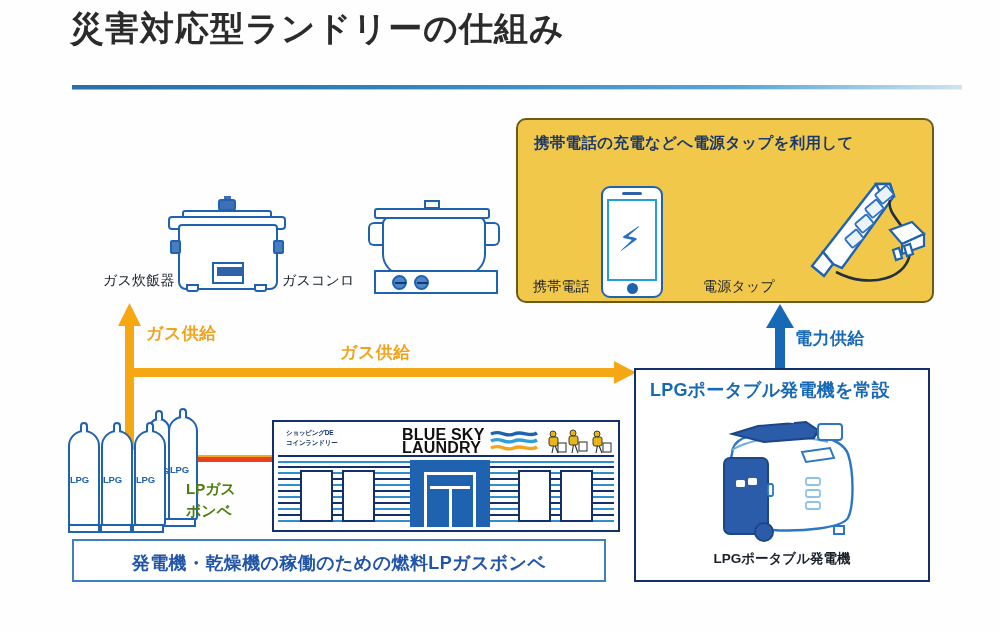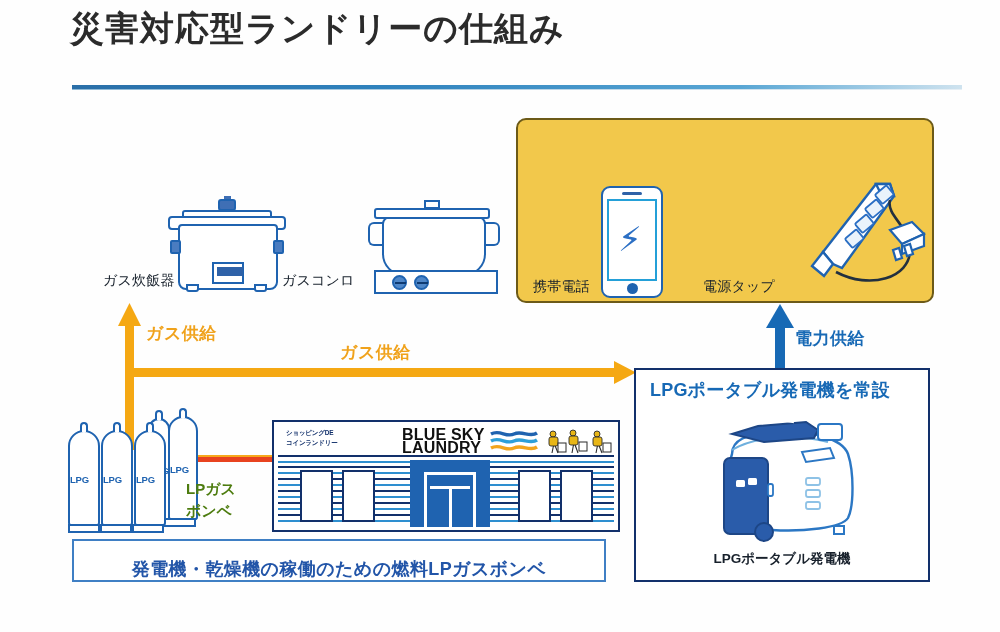--- a/index.html
+++ b/index.html
@@ -119,21 +119,21 @@
   .door-bar{position:absolute;left:20px;top:26px;right:20px;height:3px;background:#fff;}
   .door-mid{position:absolute;left:50%;margin-left:-1.5px;top:26px;bottom:0;width:3px;background:#fff;}
 
   .gasline{position:absolute;left:160px;top:455px;width:140px;height:7px;
       background:linear-gradient(180deg,#f7a81b 0 35%,#e8431f 35% 100%);}
 
   
   .bottombox{position:absolute;left:72px;top:539px;width:534px;height:43px;
       background:#fff;border:2px solid #3f7fc4;box-sizing:border-box;}
   .bottombox span{position:absolute;left:0;right:0;top:10px;text-align:center;
-      font-size:18px;font-weight:bold;color:#2255a8;letter-spacing:.4px;margin-top:6px;}
+      font-size:18px;font-weight:bold;color:#2255a8;letter-spacing:.4px;}
 
   
   .genbox{position:absolute;left:634px;top:368px;width:296px;height:214px;
       background:#fff;border:2px solid #12306b;box-sizing:border-box;}
   .genbox .hd{position:absolute;left:14px;top:8px;font-size:18px;font-weight:bold;
       color:#1769b5;white-space:nowrap;letter-spacing:.2px;}
   .genbox .ft{position:absolute;left:0;right:0;bottom:12px;text-align:center;
       font-size:13.5px;font-weight:bold;color:#17202b;}
   .gen{position:absolute;left:66px;top:44px;width:168px;height:130px;}
 </style>
@@ -169,21 +169,21 @@
     <div class="st-lid"></div>
     <div class="st-lidk"></div>
     <div class="st-base"></div>
     <div class="st-knob" style="left:24px;"></div>
     <div class="st-knob" style="left:46px;"></div>
   </div>
   <div class="cap" style="left:282px;top:272px;">ガスコンロ</div>
 
   <div class="panel right">
     <div class="panel-text">
-      <br>
+      <span>携帯電話の充電などへ電源タップを利用して</span><br>
     </div>
   </div>
 
   <div class="phone">
     <div class="ph-body"></div>
     <div class="ph-screen"></div>
     <div class="ph-spk"></div>
     <div class="bolt">⚡</div>
     <div class="ph-home"></div>
   </div>

